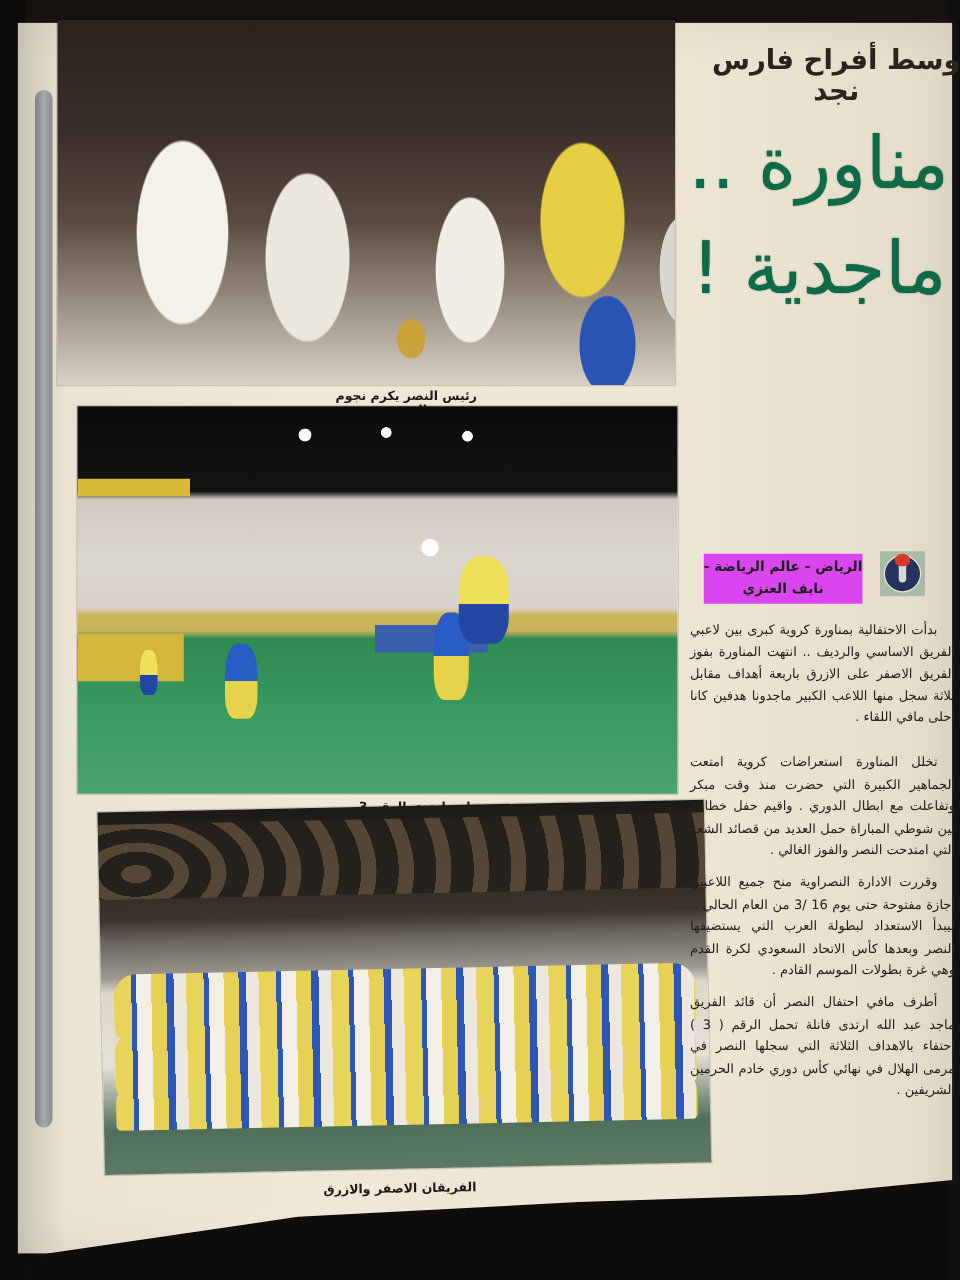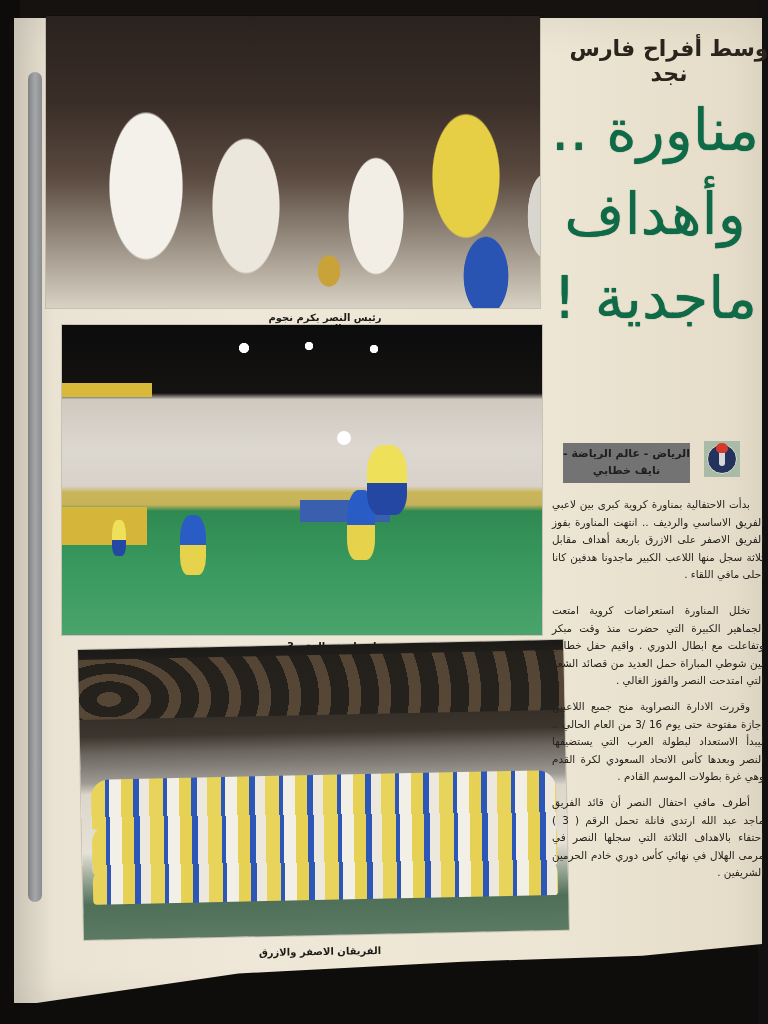--- a/index.html
+++ b/index.html
@@ -106,21 +106,21 @@
       position:absolute; left:548px; top:88px; width:214px; text-align:center;
       direction: rtl; font-family: "DejaVu Sans", sans-serif; font-weight: 400;
       color:#0f6a48; font-size: 58px; line-height: 84px;
       text-shadow: 0 0 1px #0b4f35;
     }
     .headline span { display:block; }
 
     
     .byline-box {
       position:absolute; left:563px; top:443px; width:127px; height:38px;
-      background:#737373; direction: rtl; text-align:center;
+      background:#d946ef; direction: rtl; text-align:center;
       font-size: 11px; font-weight:bold; color:#1e1e1c; line-height: 17px;
       padding-top: 2px;
     }
     .byline-logo {
       position:absolute; left:704px; top:441px; width:36px; height:36px;
       background:#a9bba6; display:flex; align-items:center; justify-content:center;
     }
     .byline-logo .disc {
       width:28px; height:28px; border-radius:50%; background:#23335e;
       display:flex; align-items:center; justify-content:center;
@@ -171,27 +171,26 @@
   <div class="arches"></div>
   <div class="row r1"></div>
   <div class="row r2"></div>
   <div class="row r3"></div>
 </div>
 <div class="caption caption-3">الفريقان الاصفر والازرق</div>
 
 <div class="kicker">وسط أفراح فارس نجد</div>
 <div class="headline">
   <span>مناورة ..</span>
-  <span>وأهداف</span>
   <span>ماجدية !</span>
 </div>
 
 <div class="byline-box">
   <div>الرياض - عالم الرياضة -</div>
-  <div>نايف خطابي</div>
+  <div>نايف العنزي</div>
 </div>
 <div class="byline-logo">
   <div class="disc">
     <div class="torch"></div>
   </div>
 </div>
 
 <div class="article">
   <p>بدأت الاحتفالية بمناورة كروية كبرى بين لاعبي الفريق الاساسي والرديف .. انتهت المناورة بفوز الفريق الاصفر على الازرق باربعة أهداف مقابل ثلاثة سجل منها اللاعب الكبير ماجدونا هدفين كانا احلى مافي اللقاء .</p>
   <p>تخلل المناورة استعراضات كروية امتعت الجماهير الكبيرة التي حضرت منذ وقت مبكر وتفاعلت مع ابطال الدوري . واقيم حفل خطابي بين شوطي المباراة حمل العديد من قصائد الشعر التي امتدحت النصر والفوز الغالي .</p>

